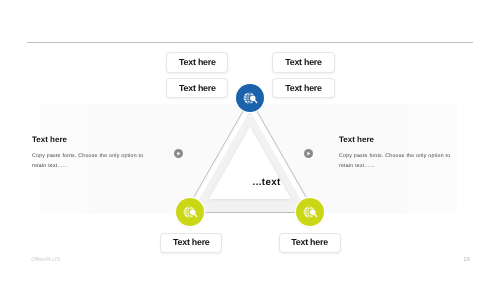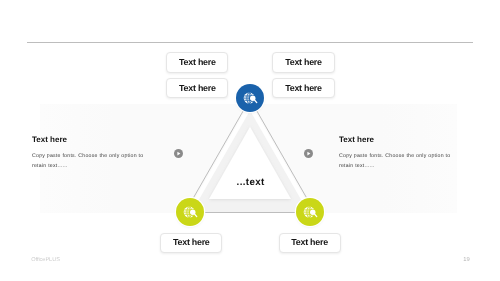--- a/index.html
+++ b/index.html
@@ -63,21 +63,21 @@
 
   
   .playbtn {
     position:absolute; width:9.2px; height:9.2px; border-radius:50%;
     background:#8a8a8a; display:flex; align-items:center; justify-content:center;
   }
   .playbtn svg { display:block; }
 
   .center-text {
     position:absolute; font-size:9.8px; font-weight:bold; color:#131313;
-    letter-spacing:0.35px; white-space:nowrap; line-height:1;
+    letter-spacing:0.35px; white-space:nowrap; line-height:1;margin-left:16px;
   }
   .wm { position:absolute; left:31.2px; top:258.4px; font-size:5.6px; color:#cdcdcd; letter-spacing:-0.05px; line-height:1;}
   .pg { position:absolute; left:463.2px; top:258.3px; font-size:5.8px; color:#b3b3b3; line-height:1;}
 </style>
 </head>
 <body>
 
 <div id="slide">
 
   <div class="rule"></div>

